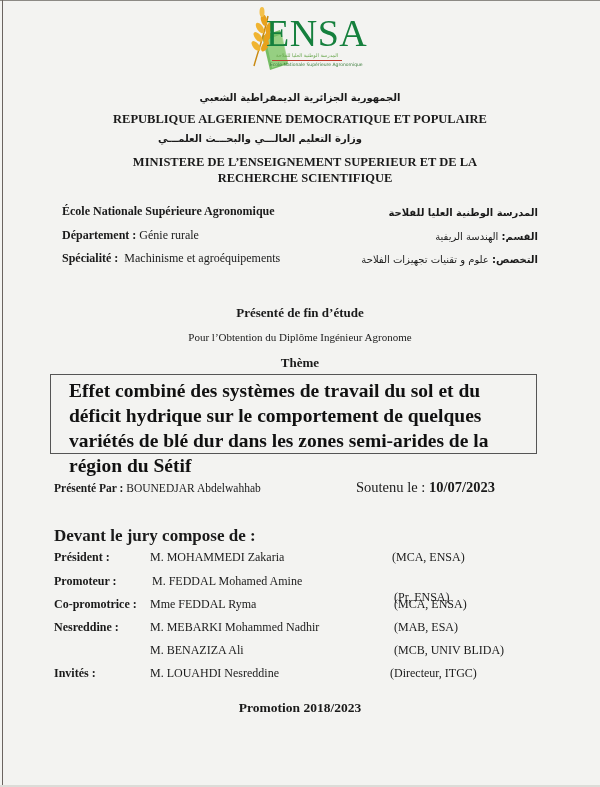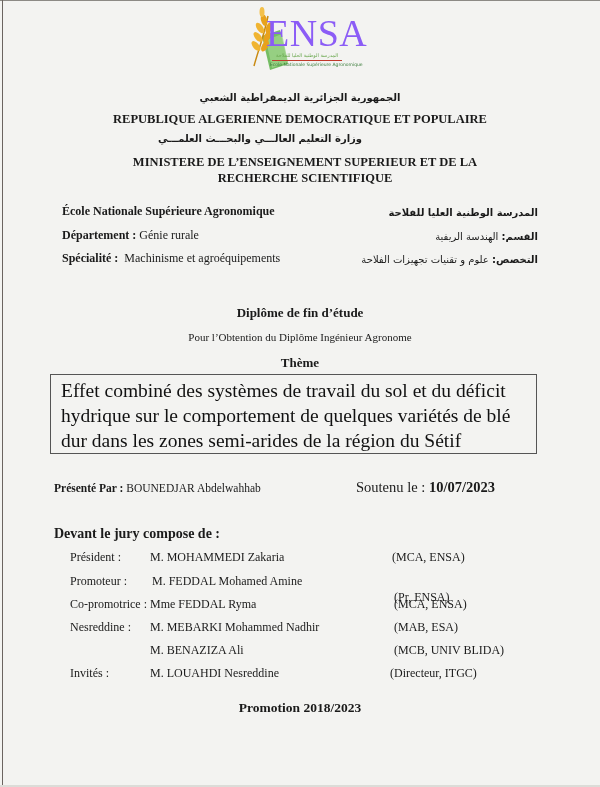--- a/index.html
+++ b/index.html
@@ -27,21 +27,21 @@
     background: #dcdcd8;
   }
   .abs { position: absolute; }
   .center { text-align: center; }
   .b { font-weight: bold; }
 
   
   .logo { position: absolute; left: 228px; top: 6px; width: 150px; height: 66px; }
   .logo-text {
     position: absolute; left: 266px; top: 14px;
-    font-family: "Liberation Serif", serif; font-size: 38px; color: #8b5cf6;
+    font-family: "Liberation Serif", serif; font-size: 38px; color: #15803d;
     letter-spacing: 0.5px; line-height: 1;
   }
   .logo-sub1 {
     position: absolute; left: 276px; top: 52px; font-size: 5px; color: #6aa84f;
     font-family: "DejaVu Sans", sans-serif; white-space: nowrap;
   }
   .logo-sub2 {
     position: absolute; left: 270px; top: 62px; font-size: 4.5px; color: #3b7d3b;
     font-family: "DejaVu Sans", sans-serif; white-space: nowrap;
   }
@@ -58,30 +58,30 @@
   .info-l { left: 62px; font-size: 12px; }
   .info-r { right: 62px; font-size: 10px; text-align: right; }
 
   .t-mem { left: 0; width: 600px; top: 305px; font-size: 13px; font-weight: bold; }
   .t-pour { left: 0; width: 600px; top: 331px; font-size: 11px; }
   .t-theme { left: 0; width: 600px; top: 355px; font-size: 13px; font-weight: bold; }
 
   .theme-box {
     position: absolute; left: 50px; top: 374px; width: 487px; height: 80px;
     border: 1px solid #555; box-sizing: border-box;
-    padding: 3px 6px 0 10px;
-    font-size: 19.5px; font-weight: normal; line-height: 25px; color: #111;
+    padding: 3px 6px 0 18px;
+    font-size: 19.5px; font-weight: bold; line-height: 25px; color: #111;
   }
 
   .t-pres { left: 54px; top: 482px; font-size: 11.5px; }
   .t-sout { left: 356px; top: 479px; font-size: 14.5px; }
 
-  .t-jury { left: 54px; top: 526px; font-size: 14px; font-weight: bold; text-align: right; }
+  .t-jury { left: 54px; top: 526px; font-size: 17px; font-weight: bold; text-align: right; }
   .jrow { position: absolute; left: 54px; font-size: 12px; width: 520px; height: 16px; }
-  .jrow .role { position: absolute; left: 16px; font-weight: normal; }
+  .jrow .role { position: absolute; left: 0; font-weight: bold; }
   .jrow .name { position: absolute; left: 96px; }
   .jrow .aff { position: absolute; left: 338px; }
 
   .t-promo { left: 0; width: 600px; top: 700px; font-size: 13.5px; font-weight: bold; }
 </style>
 </head>
 <body>
 
 <div class="page">
   <div class="top-edge"></div>
@@ -126,21 +126,21 @@
   <div class="abs info-r ar b" style="top:207px;">المدرسة الوطنية العليا للفلاحة</div>
   <div class="abs info-r ar" style="top:231px;">
     <span class="b">القسم:</span>
     <span>الهندسة الريفية</span>
   </div>
   <div class="abs info-r ar" style="top:254px;">
     <span class="b">التخصص:</span>
     <span>علوم و تقنيات تجهيزات الفلاحة</span>
   </div>
 
-  <div class="abs center t-mem">Diplôme de fin d’étude</div>
+  <div class="abs center t-mem">Présenté de fin d’étude</div>
   <div class="abs center t-pour">Pour l’Obtention du Diplôme Ingénieur Agronome</div>
   <div class="abs center t-theme">Thème</div>
   <div class="theme-box">
     <span>Effet combiné des systèmes de travail du sol et du déficit hydrique sur le comportement de quelques variétés de blé dur dans les zones semi-arides de la région du Sétif</span>
   </div>
 
   <div class="abs t-pres">
     <span class="b">Présenté Par :</span>
     <span>BOUNEDJAR Abdelwahhab</span>
   </div>

